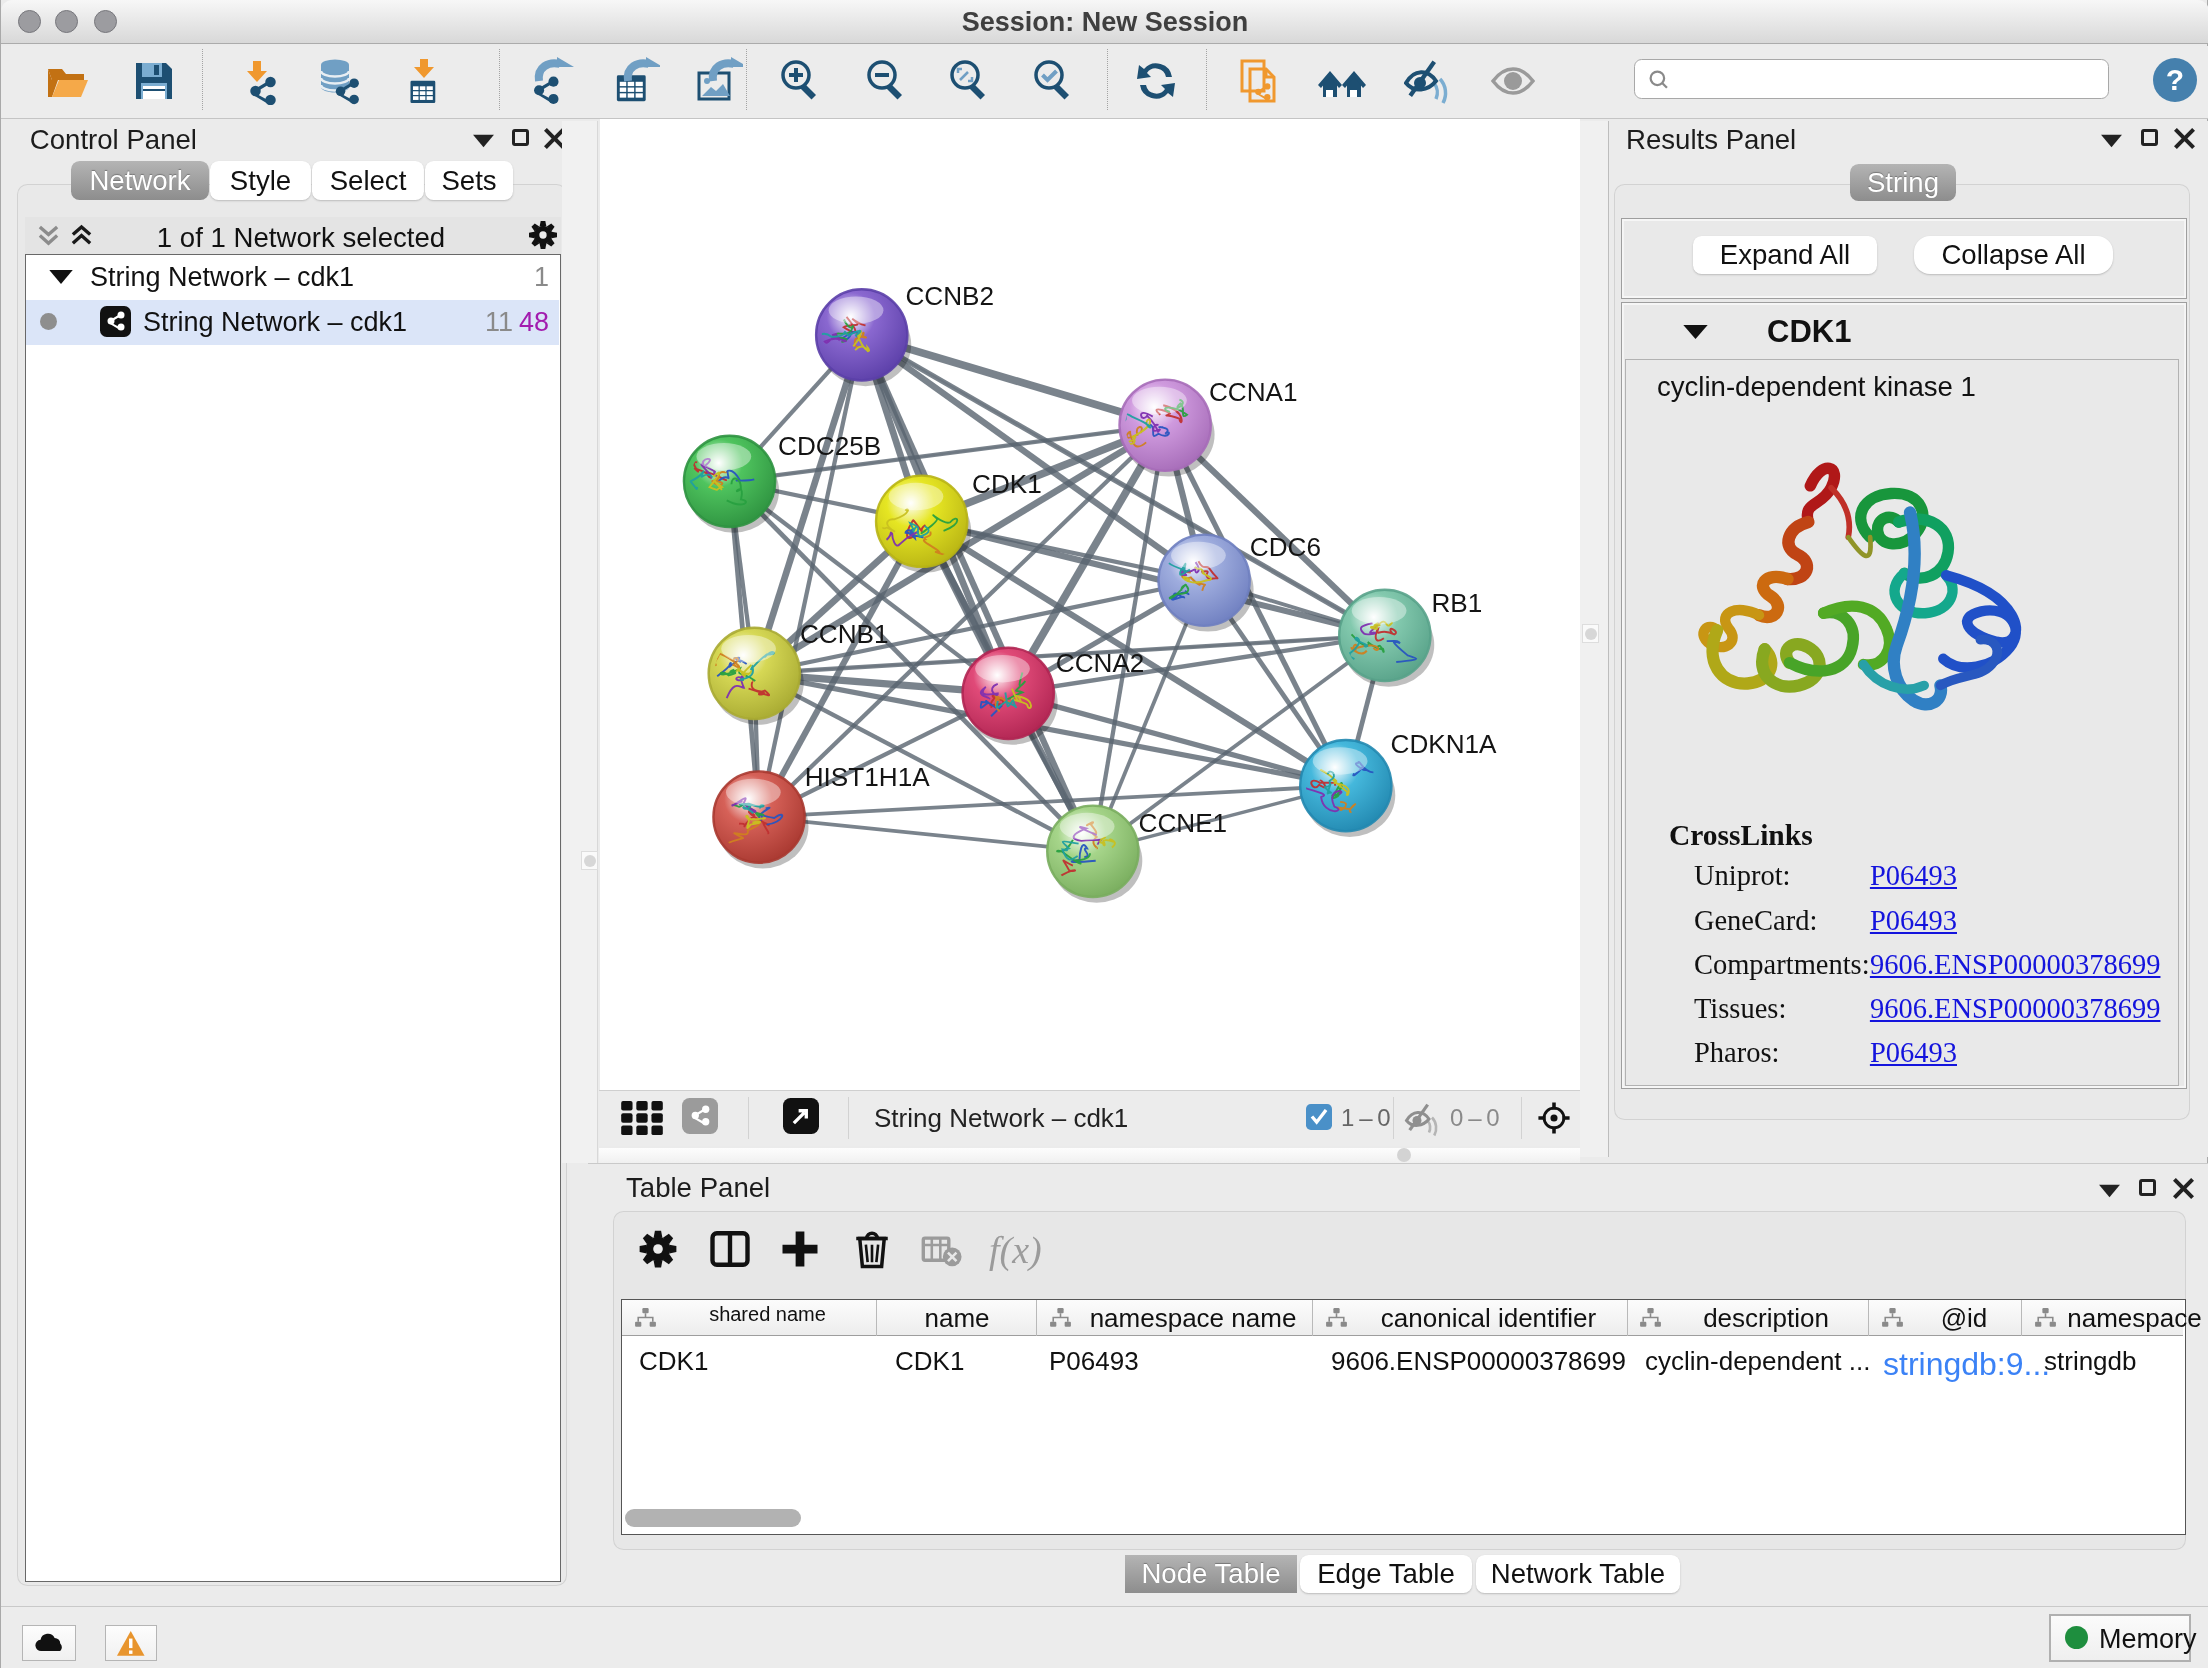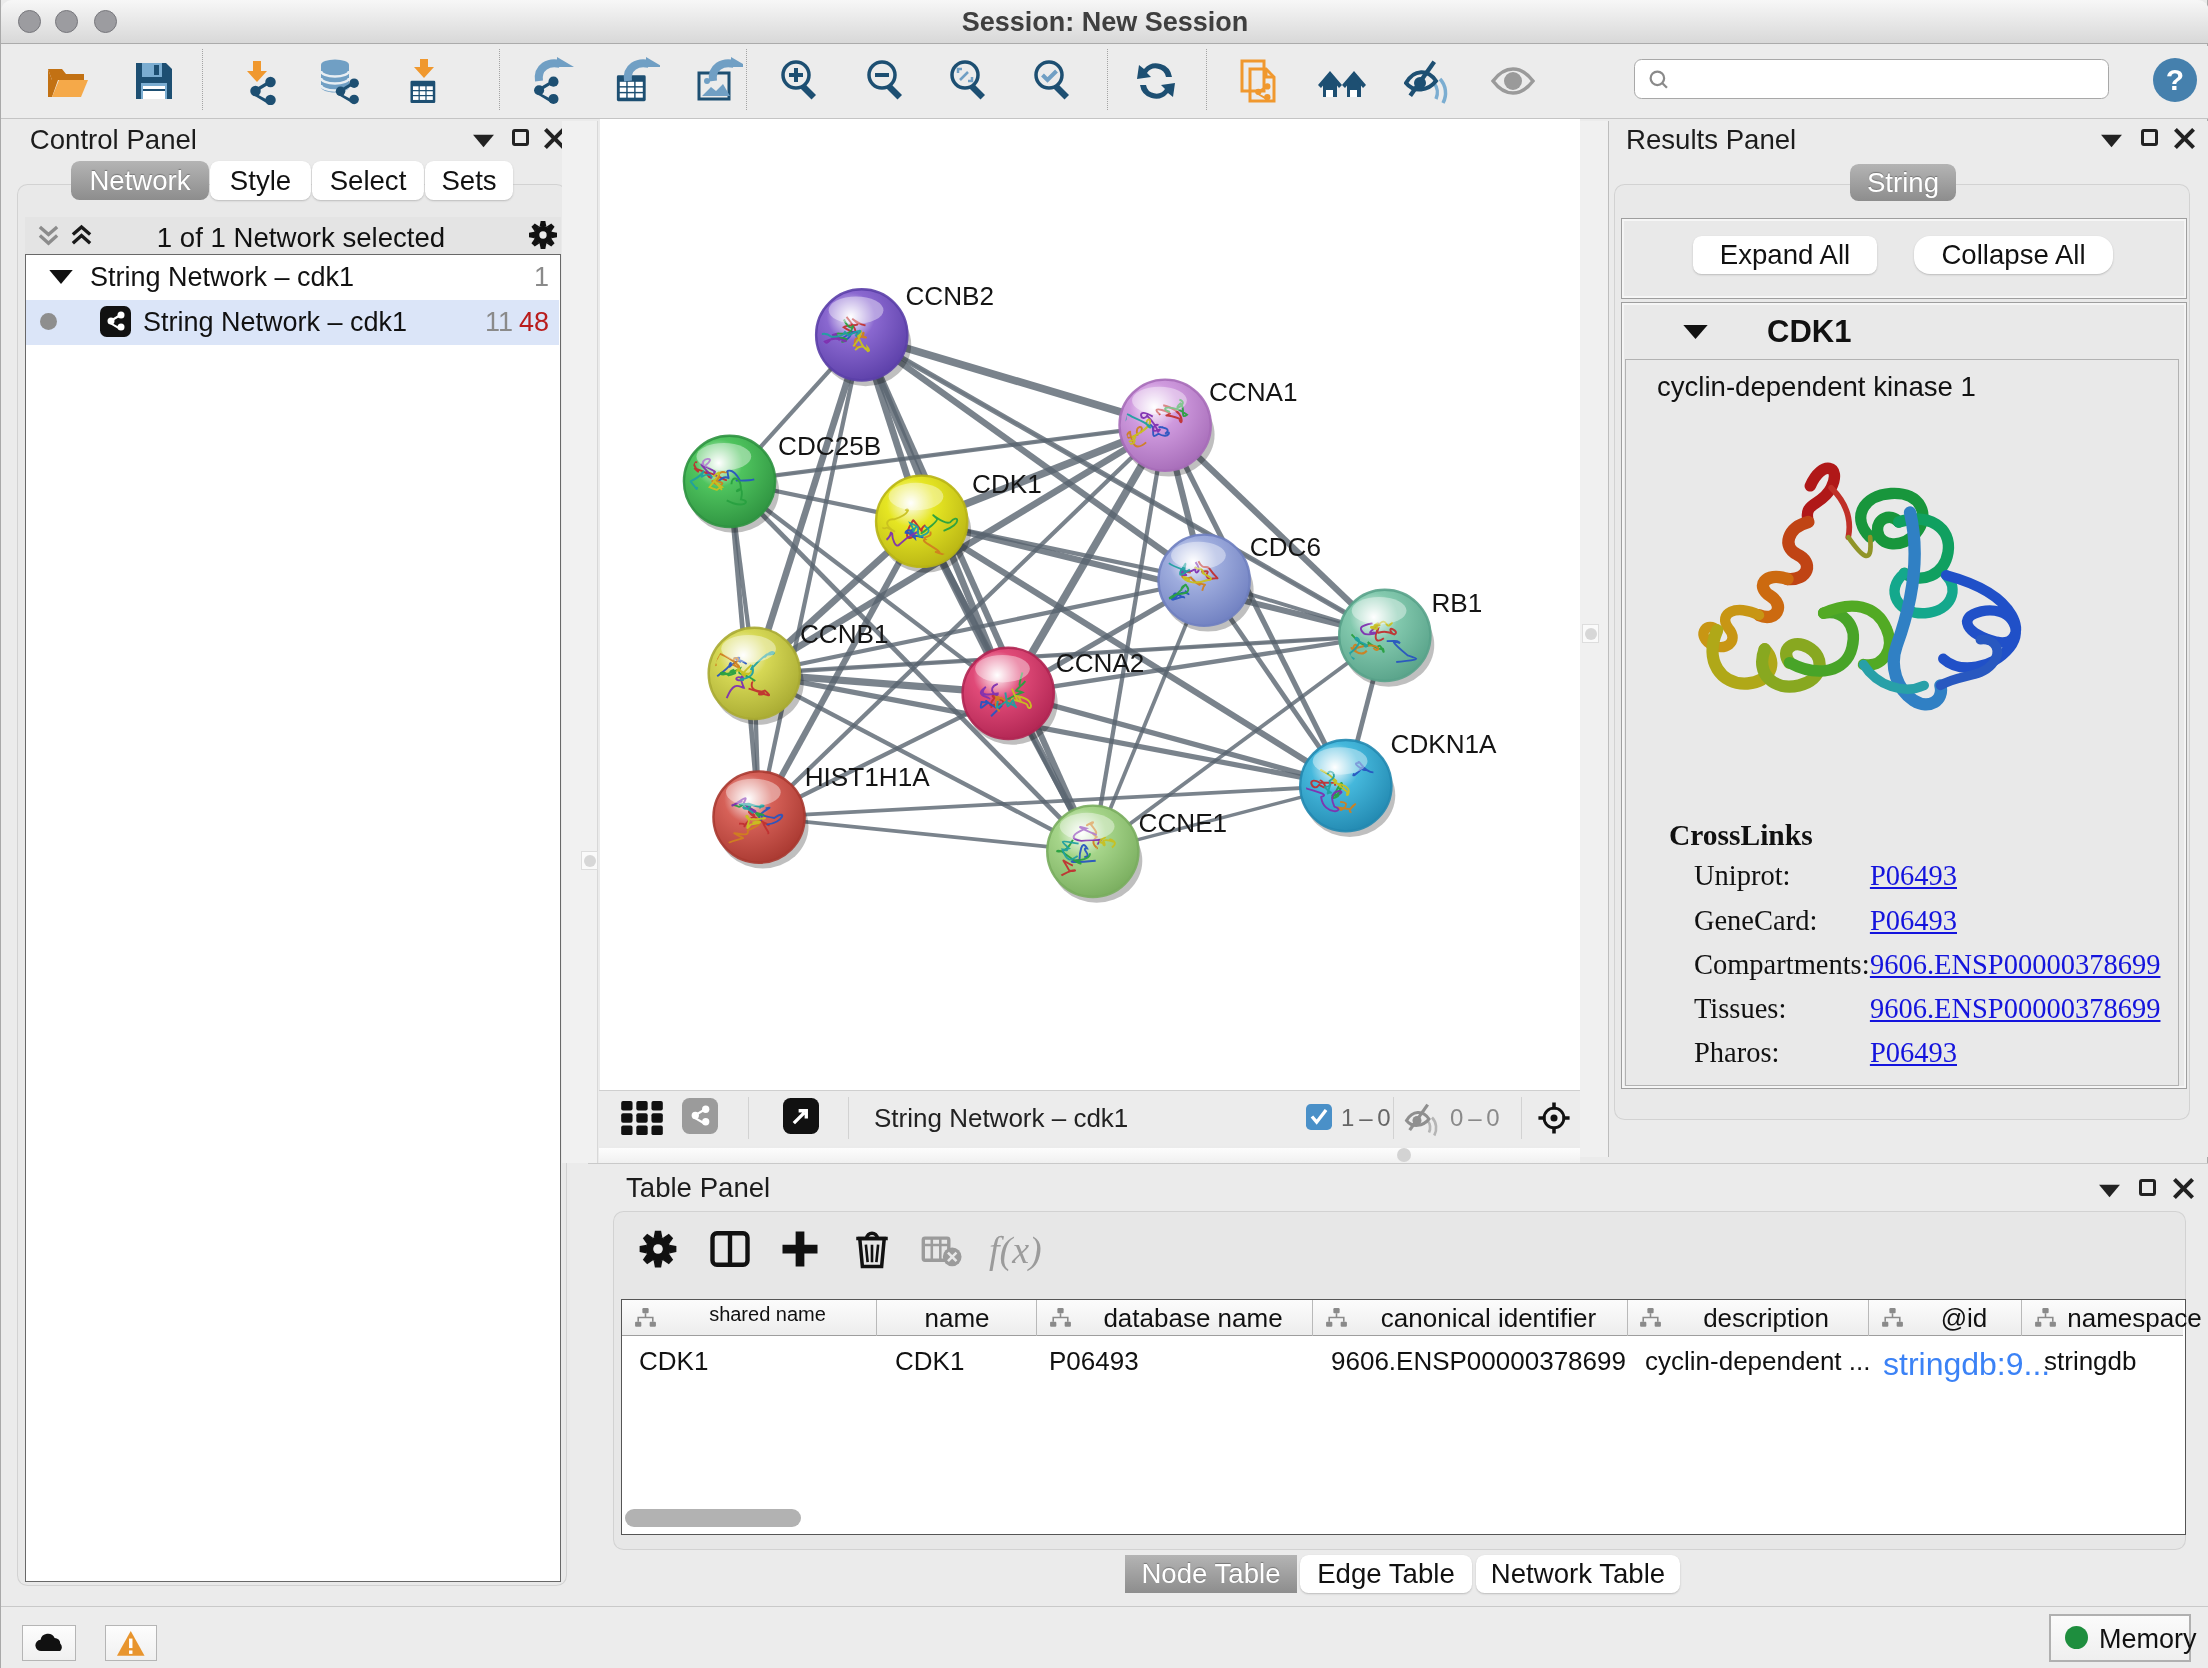--- a/index.html
+++ b/index.html
@@ -255,21 +255,21 @@
             <g fill="#fff">
               <circle cx="14" cy="24" r="7"></circle>
               <circle cx="34" cy="12" r="7"></circle>
               <circle cx="34" cy="36" r="7"></circle>
               <path d="M12 22 32 10l2 4-20 12zM12 26l22 12-2 4-20-12z"></path>
             </g>
           </svg>
         </div>
 <div class="abs" style="left:117px;top:6.7px;font-size:27px;color:#111">String Network – cdk1</div>
 <div class="abs" style="left:392px;top:6.7px;width:95px;text-align:right;font-size:27px;color:#8a8a8a">11</div>
-<div class="abs" style="left:428px;top:6.7px;width:95px;text-align:right;font-size:27px;color:#b91c1c">48</div>
+<div class="abs" style="left:428px;top:6.7px;width:95px;text-align:right;font-size:27px;color:#a21caf">48</div>
 </div>
 </div>
 <div class="abs" style="left:561px;top:121px;width:36px;height:1042px;background:#f1f1f1;border-right:1.9px solid #d8d8d8"></div>
 <div class="abs" style="left:580px;top:851px;width:17px;height:19px;background:#fafafa;border:1px solid #ddd">
 <div class="abs" style="left:1.9px;top:2.9px;width:12.4px;height:12.4px;border-radius:50%;background:#d7d7d7"></div>
     </div>
 <div class="abs" style="left:599px;top:119px;width:980px;height:971px;background:#fff">
 <svg width="980" height="971" viewBox="0 0 1030 1021">
 <line x1="275" y1="227" x2="594" y2="322" stroke="#59646f" stroke-width="8" stroke-opacity="0.8"></line>
 <line x1="275" y1="227" x2="136" y2="381" stroke="#59646f" stroke-width="4.5" stroke-opacity="0.8"></line>
@@ -742,21 +742,21 @@
 <svg class="abs" style="left:11.4px;top:5.7px" width="25" height="25" viewBox="0 0 48 48">
             <g fill="#8a8a8a">
               <rect x="18" y="4" width="12" height="10" rx="2"></rect>
               <rect x="4" y="30" width="12" height="10" rx="2"></rect>
               <rect x="32" y="30" width="12" height="10" rx="2"></rect>
             </g>
 <g stroke="#8a8a8a" stroke-width="3" fill="none">
               <path d="M24 14 v8 M10 30 v-8 h28 v8"></path>
             </g>
           </svg>
-<div class="abs" style="left:42px;top:2.9px;width:228px;text-align:center;font-size:26px;color:#111;white-space:nowrap;overflow:hidden">database name</div>
+<div class="abs" style="left:42px;top:2.9px;width:228px;text-align:center;font-size:26px;color:#111;white-space:nowrap;overflow:hidden">namespace name</div>
         </div>
         <div class="abs" style="left:691px;top:0;width:315px;height:36px;border-right:1.9px solid #b9b9b9">
 <svg class="abs" style="left:11.4px;top:5.7px" width="25" height="25" viewBox="0 0 48 48">
             <g fill="#8a8a8a">
               <rect x="18" y="4" width="12" height="10" rx="2"></rect>
               <rect x="4" y="30" width="12" height="10" rx="2"></rect>
               <rect x="32" y="30" width="12" height="10" rx="2"></rect>
             </g>
 <g stroke="#8a8a8a" stroke-width="3" fill="none">
               <path d="M24 14 v8 M10 30 v-8 h28 v8"></path>

